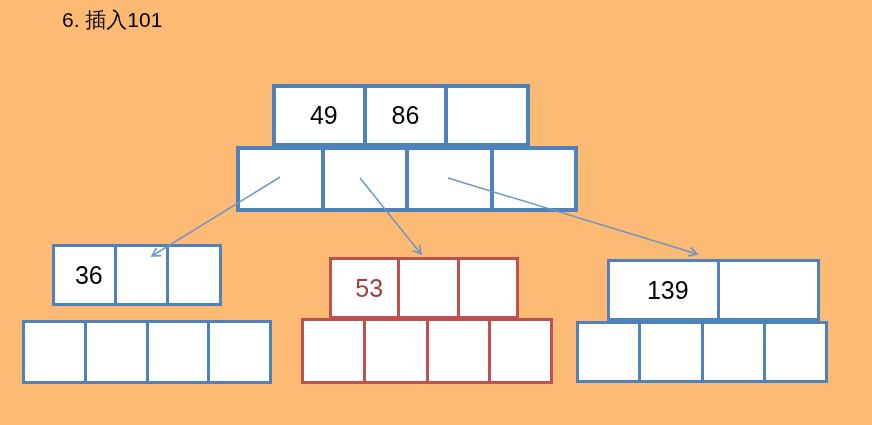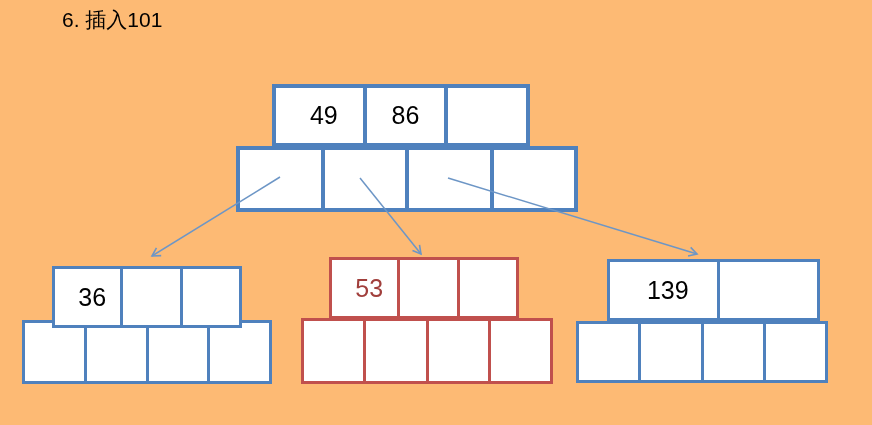--- a/index.html
+++ b/index.html
@@ -72,21 +72,21 @@
     <div class="cell">86</div>
     <div class="cell"></div>
   </div>
   <div class="row blue ptrrow" style="left:236px; top:146px; width:342px; height:66px;">
     <div class="cell"></div>
     <div class="cell"></div>
     <div class="cell"></div>
     <div class="cell"></div>
   </div>
 
-  <div class="row blue-thin keyrow" style="left:52px; top:266px; width:190px; height:62px;">
+  <div class="row blue-thin keyrow" style="left:52px; top:244px; width:170px; height:62px;">
     <div class="cell">36</div>
     <div class="cell"></div>
     <div class="cell"></div>
   </div>
   <div class="row blue-thin ptrrow" style="left:22px; top:320px; width:250px; height:64px;">
     <div class="cell"></div>
     <div class="cell"></div>
     <div class="cell"></div>
     <div class="cell"></div>
   </div>

